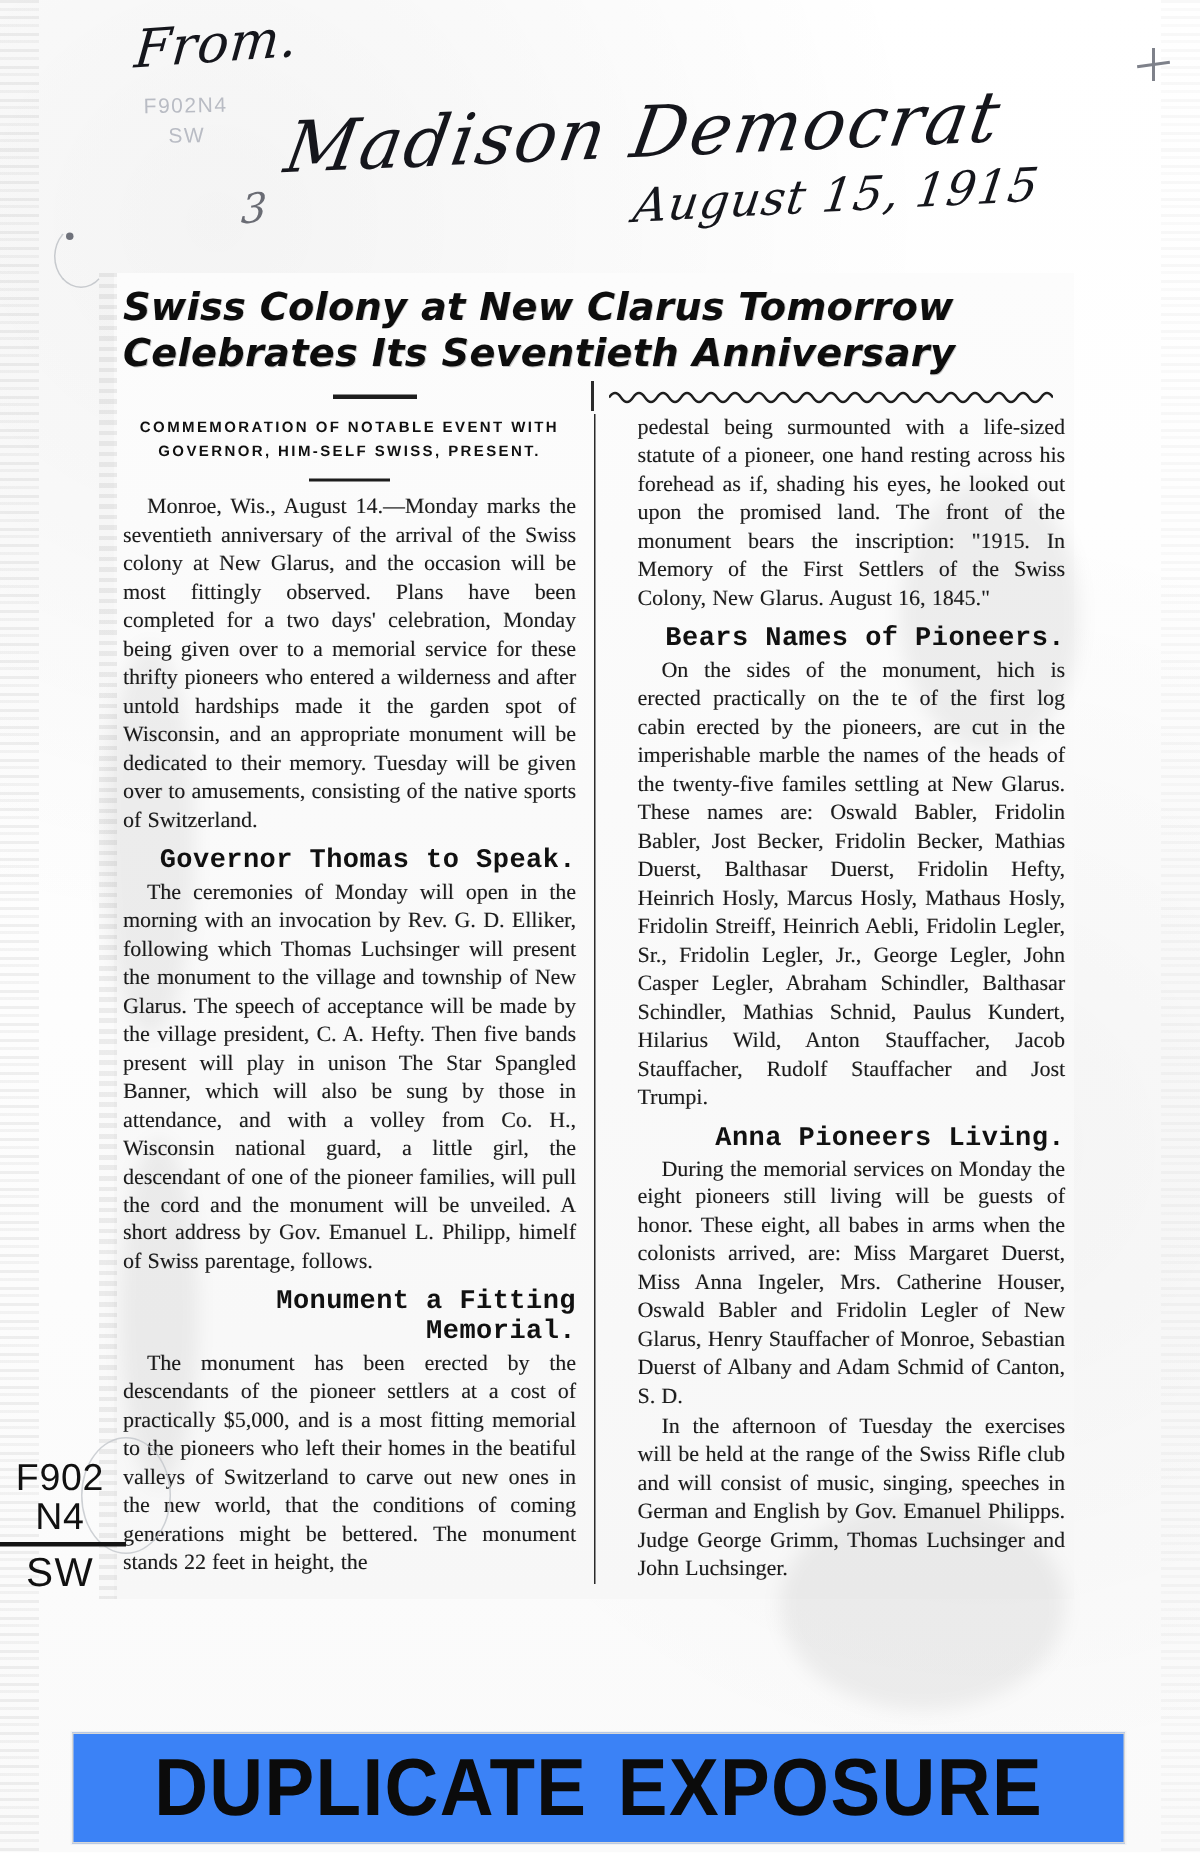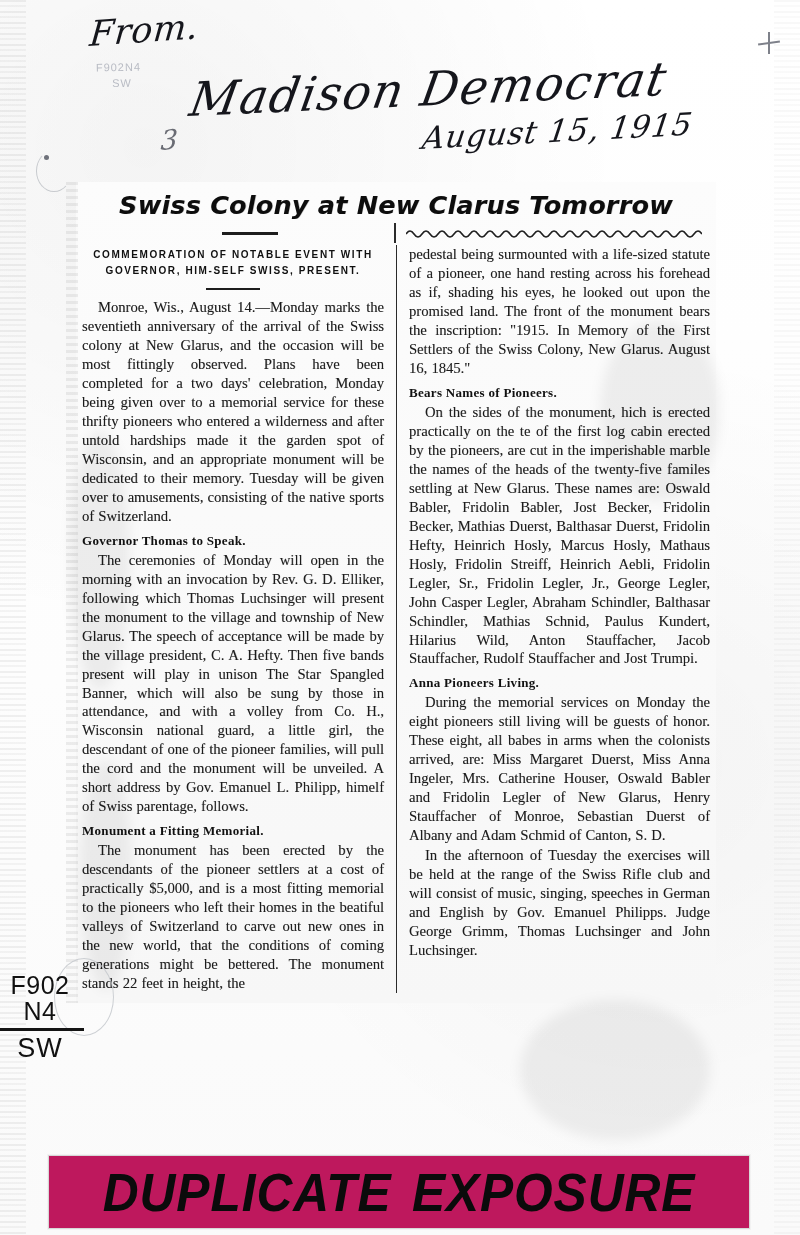--- a/index.html
+++ b/index.html
@@ -81,21 +81,21 @@
   .hand-num {
     left: 160px; top: 125px;
     font-size: 27px;
     color: #6a6c74;
     transform: rotate(-5deg) skewX(-8deg);
   }
   .faint-stamp-top {
     position: absolute;
     left: 96px; top: 60px;
     font-family: "Liberation Sans", sans-serif;
-    font-size: 11px;
+    font-size: 14px;
     line-height: 1.45;
     color: #b9bcc4;
     letter-spacing: 1px;
     transform: rotate(-1deg);
   }
   .faint-stamp-top .sw { padding-left: 16px; }
   .reg-cross {
     position: absolute;
     left: 758px; top: 32px;
     width: 22px; height: 22px;
@@ -138,21 +138,20 @@
     content: "";
     position: absolute;
     left: -10px; top: 0; bottom: 0; width: 12px;
     background: repeating-linear-gradient(180deg,
       rgba(0,0,0,0.14) 0, rgba(0,0,0,0.14) 3px,
       rgba(0,0,0,0.02) 3px, rgba(0,0,0,0.02) 7px);
     opacity: .5;
   }
 
   .headline {
-    text-align: center;
     font-family: "DejaVu Sans", sans-serif;
     font-weight: bold;
     font-style: italic;
     font-size: 25.5px;
     line-height: 1.22;
     letter-spacing: 0.2px;
     color: #0d0d0d;
     padding: 4px 6px 0 6px;
     text-shadow: 0.6px 0.4px 0 rgba(0,0,0,0.22);
   }
@@ -186,43 +185,43 @@
 
   .columns {
     display: flex;
     padding: 0 6px 4px 6px;
   }
   .col {
     width: 50%;
     box-sizing: border-box;
   }
   .col.left  { padding-right: 12px; }
-  .col.right { padding-left: 12px; border-left: 1.4px solid #2a2a2a; }
+  .col.right { padding-left: 28px; border-left: 1.4px solid #2a2a2a; }
 
   .subhead {
     font-family: "Liberation Sans", sans-serif;
     font-weight: bold;
     font-size: 10px;
     letter-spacing: 1.6px;
     text-align: center;
     line-height: 1.55;
     color: #101010;
     margin: 2px 0 0 0;
     text-transform: uppercase;
   }
   .dinkus {
     width: 54px; height: 2px;
     background: #1d1d1d;
     margin: 10px auto 8px auto;
   }
   .sub-sub {
-    font-family: Liberation Serif, serif;
+    font-family: Liberation Mono, monospace;
     font-weight: bold;
-    font-size: 13px;
-    text-align: left;
+    font-size: 18px;
+    text-align: right;
     letter-spacing: 0.3px;
     margin: 7px 0 2px 0;
     color: #111111;
   }
 
   p.body {
     margin: 0;
     font-family: "Liberation Serif", serif;
     font-size: 14.6px;
     line-height: 1.30;
@@ -289,27 +288,26 @@
     opacity: 0.8;
   }
 
   
   .dup-card {
     position: absolute;
     left: 48px;
     top: 1155px;
     width: 700px;
     height: 72px;
-    background: #be185d;
+    background: #3b82f6;
     border: 1px solid #d7d7d7;
     box-shadow: 0 0 0 1px rgba(0,0,0,0.03);
     display: flex;
     align-items: center;
     justify-content: center;
-    font-style: italic;
   }
   .dup-text {
     font-family: "Liberation Sans", sans-serif;
     font-weight: bold;
     font-size: 54px;
     letter-spacing: 1px;
     color: #0b0b0b;
     transform: scaleX(0.92);
     white-space: nowrap;
   }
@@ -341,20 +339,21 @@
 
     <div class="reg-cross"></div>
     <div class="arc-mark"></div>
     <div class="dot-mark"></div>
   </div>
 
   <div class="clipping">
 
     <div class="headline">
       <span>Swiss Colony at New Clarus Tomorrow</span>
+      <span class="line2">Celebrates Its Seventieth Anniversary</span>
     </div>
 
     <div class="rule-row">
       <div class="short-rule"></div>
       <div class="col-tick"></div>
       <div class="wavy-rule">
         <svg width="296" height="13" viewBox="0 0 296 13" fill="none" aria-hidden="true">
           <path d="M0 7 Q4 1 8 7 T16 7 T24 7 T32 7 T40 7 T48 7 T56 7 T64 7 T72 7 T80 7 T88 7 T96 7 T104 7 T112 7 T120 7 T128 7 T136 7 T144 7 T152 7 T160 7 T168 7 T176 7 T184 7 T192 7 T200 7 T208 7 T216 7 T224 7 T232 7 T240 7 T248 7 T256 7 T264 7 T272 7 T280 7 T288 7 T296 7" stroke="#1f1f1f" stroke-width="1.6"></path>
         </svg>
       </div>

